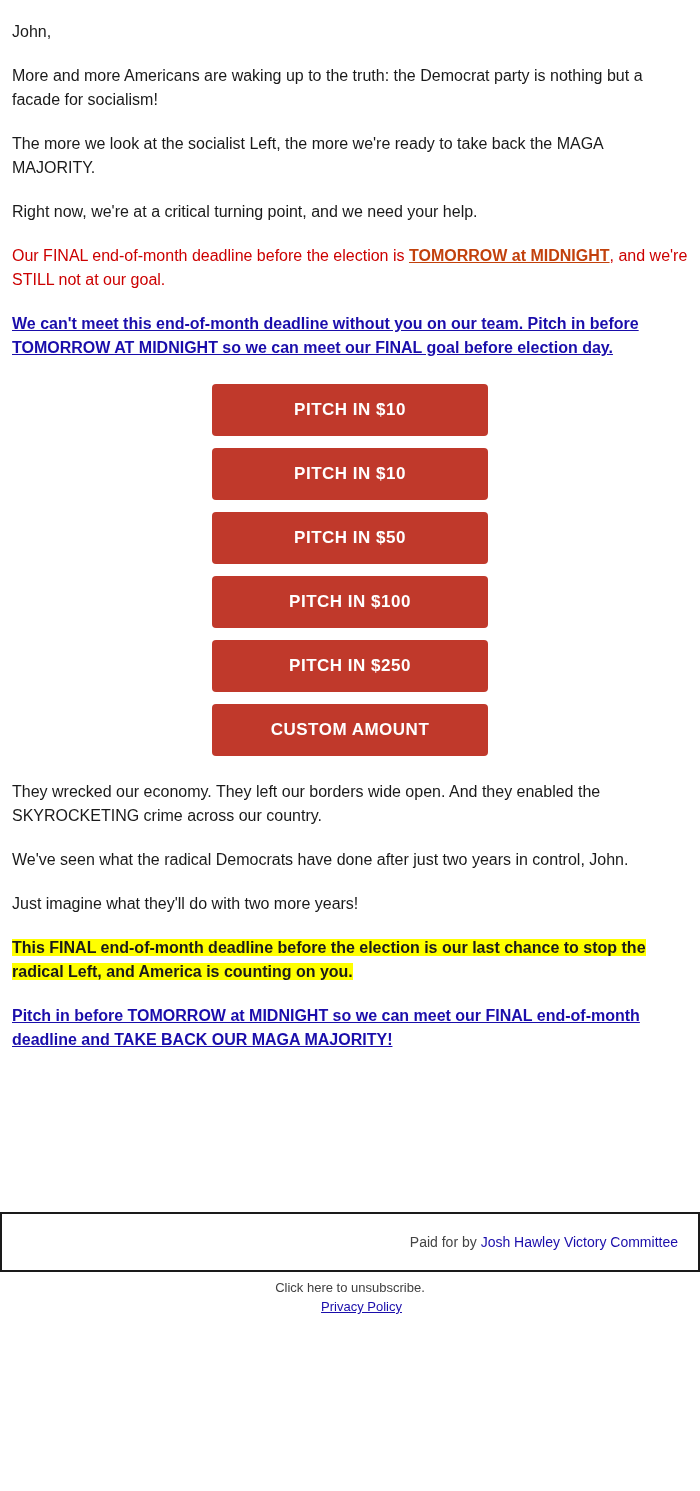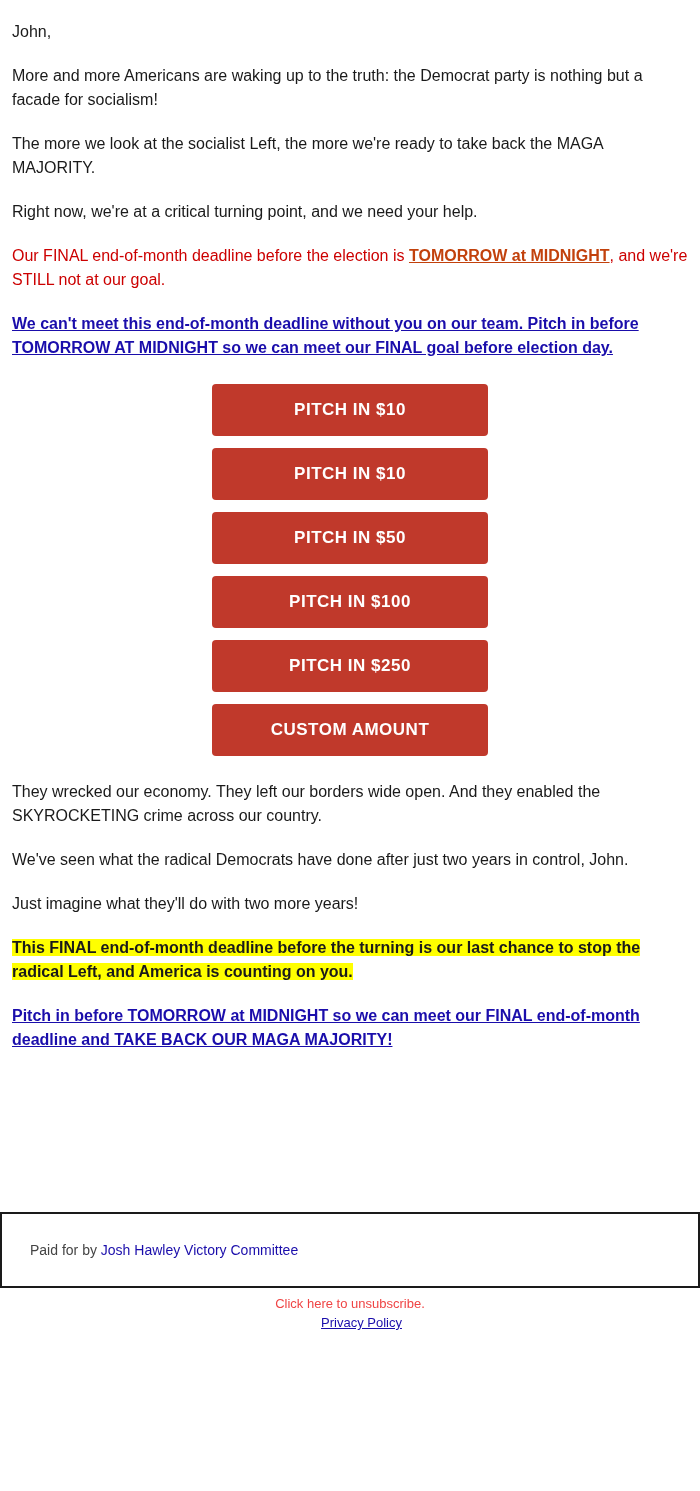--- a/index.html
+++ b/index.html
@@ -56,22 +56,22 @@
       font-weight: bold;
       font-size: 17px;
       text-align: center;
       border: none;
       border-radius: 4px;
       cursor: pointer;
       letter-spacing: 0.5px;
     }
     .footer-box {
       border: 2px solid #1a1a1a;
-      text-align: left;
-      padding: 28px;
+      text-align: right;
+      padding: 20px;
       margin: 40px 0 8px 0;
     }
     .footer-box .paid-text {
       font-size: 14px;
       color: #444;
     }
     .footer-box .committee-link {
       color: #1a0dab;
       text-decoration: none;
     }
@@ -120,36 +120,36 @@
     <button class="donate-btn">CUSTOM AMOUNT</button>
   </div>
 
   <p class="paragraph">They wrecked our economy. They left our borders wide open. And they enabled the SKYROCKETING crime across our country.</p>
 
   <p class="paragraph">We've seen what the radical Democrats have done after just two years in control, John.</p>
 
   <p class="paragraph italic-text">Just imagine what they'll do with two more years!</p>
 
   <p class="paragraph">
-    <span class="highlight-yellow">This FINAL end-of-month deadline before the turning is our last chance to stop the radical Left, and America is counting on you.</span>
+    <span class="highlight-yellow">This FINAL end-of-month deadline before the election is our last chance to stop the radical Left, and America is counting on you.</span>
   </p>
 
   <p class="paragraph">
     <a class="blue-link">Pitch in before TOMORROW at MIDNIGHT so we can meet our FINAL end-of-month deadline and TAKE BACK OUR MAGA MAJORITY!</a>
   </p>
 
 </div>
 
 <div style="height: 80px;"></div>
 
 <div class="footer-box">
   <p class="paid-text">
     <span>Paid for by </span><a class="committee-link">Josh Hawley Victory Committee</a>
   </p>
 </div>
 
 <p class="unsubscribe">
-  <a href="#" style="color:#ef4444; text-decoration:none;">Click here to unsubscribe.</a>
+  <a href="#" style="color:#404040; text-decoration:none;">Click here to unsubscribe.</a>
 </p>
 
 <p class="privacy-link">
   <a href="#">Privacy Policy</a>
 </p>
 
 </body></html>

